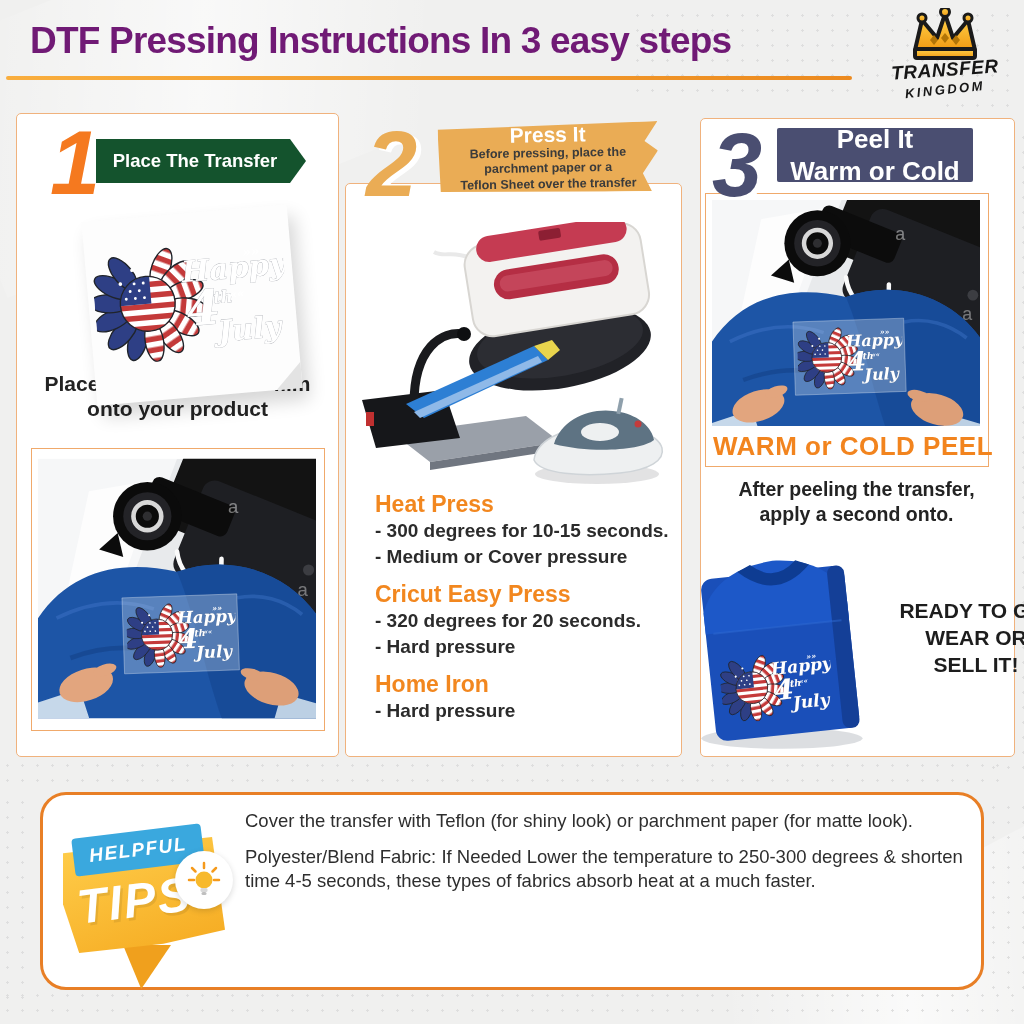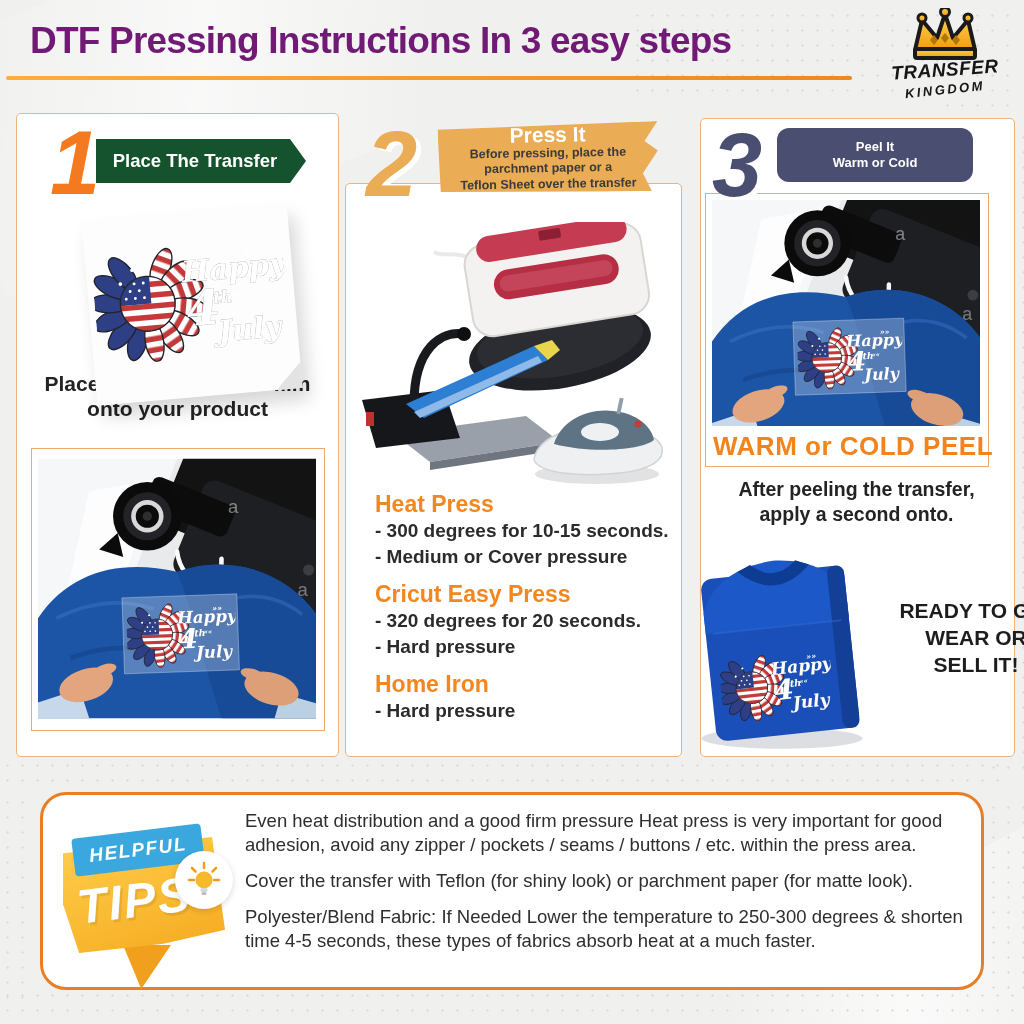--- a/index.html
+++ b/index.html
@@ -27,22 +27,22 @@
   .ribbon1{position:absolute;left:96px;top:139px;width:210px;height:44px;background:#14532d;z-index:4;
            clip-path:polygon(0 0,calc(100% - 16px) 0,100% 50%,calc(100% - 16px) 100%,0 100%);
            display:flex;align-items:center;justify-content:center;}
   .ribbon1 span{color:#fff;font-weight:800;font-size:18.5px;padding-right:12px;}
   .ribbon2{position:absolute;left:438px;top:123px;width:220px;height:70px;background:#eaac55;z-index:4;
            clip-path:polygon(0 7%,100% 0,94% 28%,100% 42%,93% 74%,97% 100%,1% 96%);
            display:flex;flex-direction:column;align-items:center;justify-content:center;transform:rotate(-1deg);}
   .ribbon2 .t{color:#fff;font-weight:800;font-size:21px;line-height:1.05;}
   .ribbon2 .s{color:#3b3b3b;font-weight:700;font-size:12.5px;line-height:1.25;text-align:center;}
   .banner3{position:absolute;left:777px;top:128px;width:196px;height:54px;background:#4a4e71;z-index:4;
-           border-radius:12px;display:flex;align-items:center;justify-content:center;text-align:center;
-           color:#fff;font-weight:800;font-size:13px;line-height:1.25;}
+           border-radius:2px;display:flex;align-items:center;justify-content:center;text-align:center;
+           color:#fff;font-weight:800;font-size:26px;line-height:1.25;}
   .pre{white-space:pre-line;}
   
   .sheet{position:absolute;left:88px;top:212px;width:206px;height:184px;background:#fdfdfd;
          transform:rotate(-5deg);box-shadow:6px 12px 18px rgba(0,0,0,.16);z-index:3;}
   .sheet .curl{position:absolute;right:0;bottom:0;width:0;height:0;
          border-left:26px solid transparent;border-bottom:26px solid #e3e3e3;}
   .caption1{position:absolute;left:16px;top:371px;width:321px;text-align:center;
             font-size:21px;font-weight:800;line-height:1.18;color:#232323;}
   .photo-box{position:absolute;background:#fff;border:1px solid #f0a96b;}
   
@@ -349,19 +349,18 @@
               <line x1="5" y1="20" x2="10" y2="20"></line>
             <line x1="35" y1="20" x2="30" y2="20"></line>
           </g>
           <circle cx="20" cy="20" r="8.5" fill="#f7b92c"></circle>
           <rect x="16.5" y="28" width="7" height="4" rx="1.5" fill="#d8d8d8"></rect>
           <rect x="17.5" y="32" width="5" height="3" rx="1.5" fill="#bfbfbf"></rect>
         </svg>
       </div>
     </div>
     <div class="tips-text">
-      <p>Even heat distribution and a good firm pressure Heat press is very important for good adhesion, avoid any zipper / pockets / seams / buttons / etc. within the press area.</p>
       <p>Cover the transfer with Teflon (for shiny look) or parchment paper (for matte look).</p>
       <p>Polyester/Blend Fabric: If Needed Lower the temperature to 250-300 degrees &amp; shorten time 4-5 seconds, these types of fabrics absorb heat at a much faster.</p>
     </div>
   </div>
 
 </div>
 
 </body></html>

